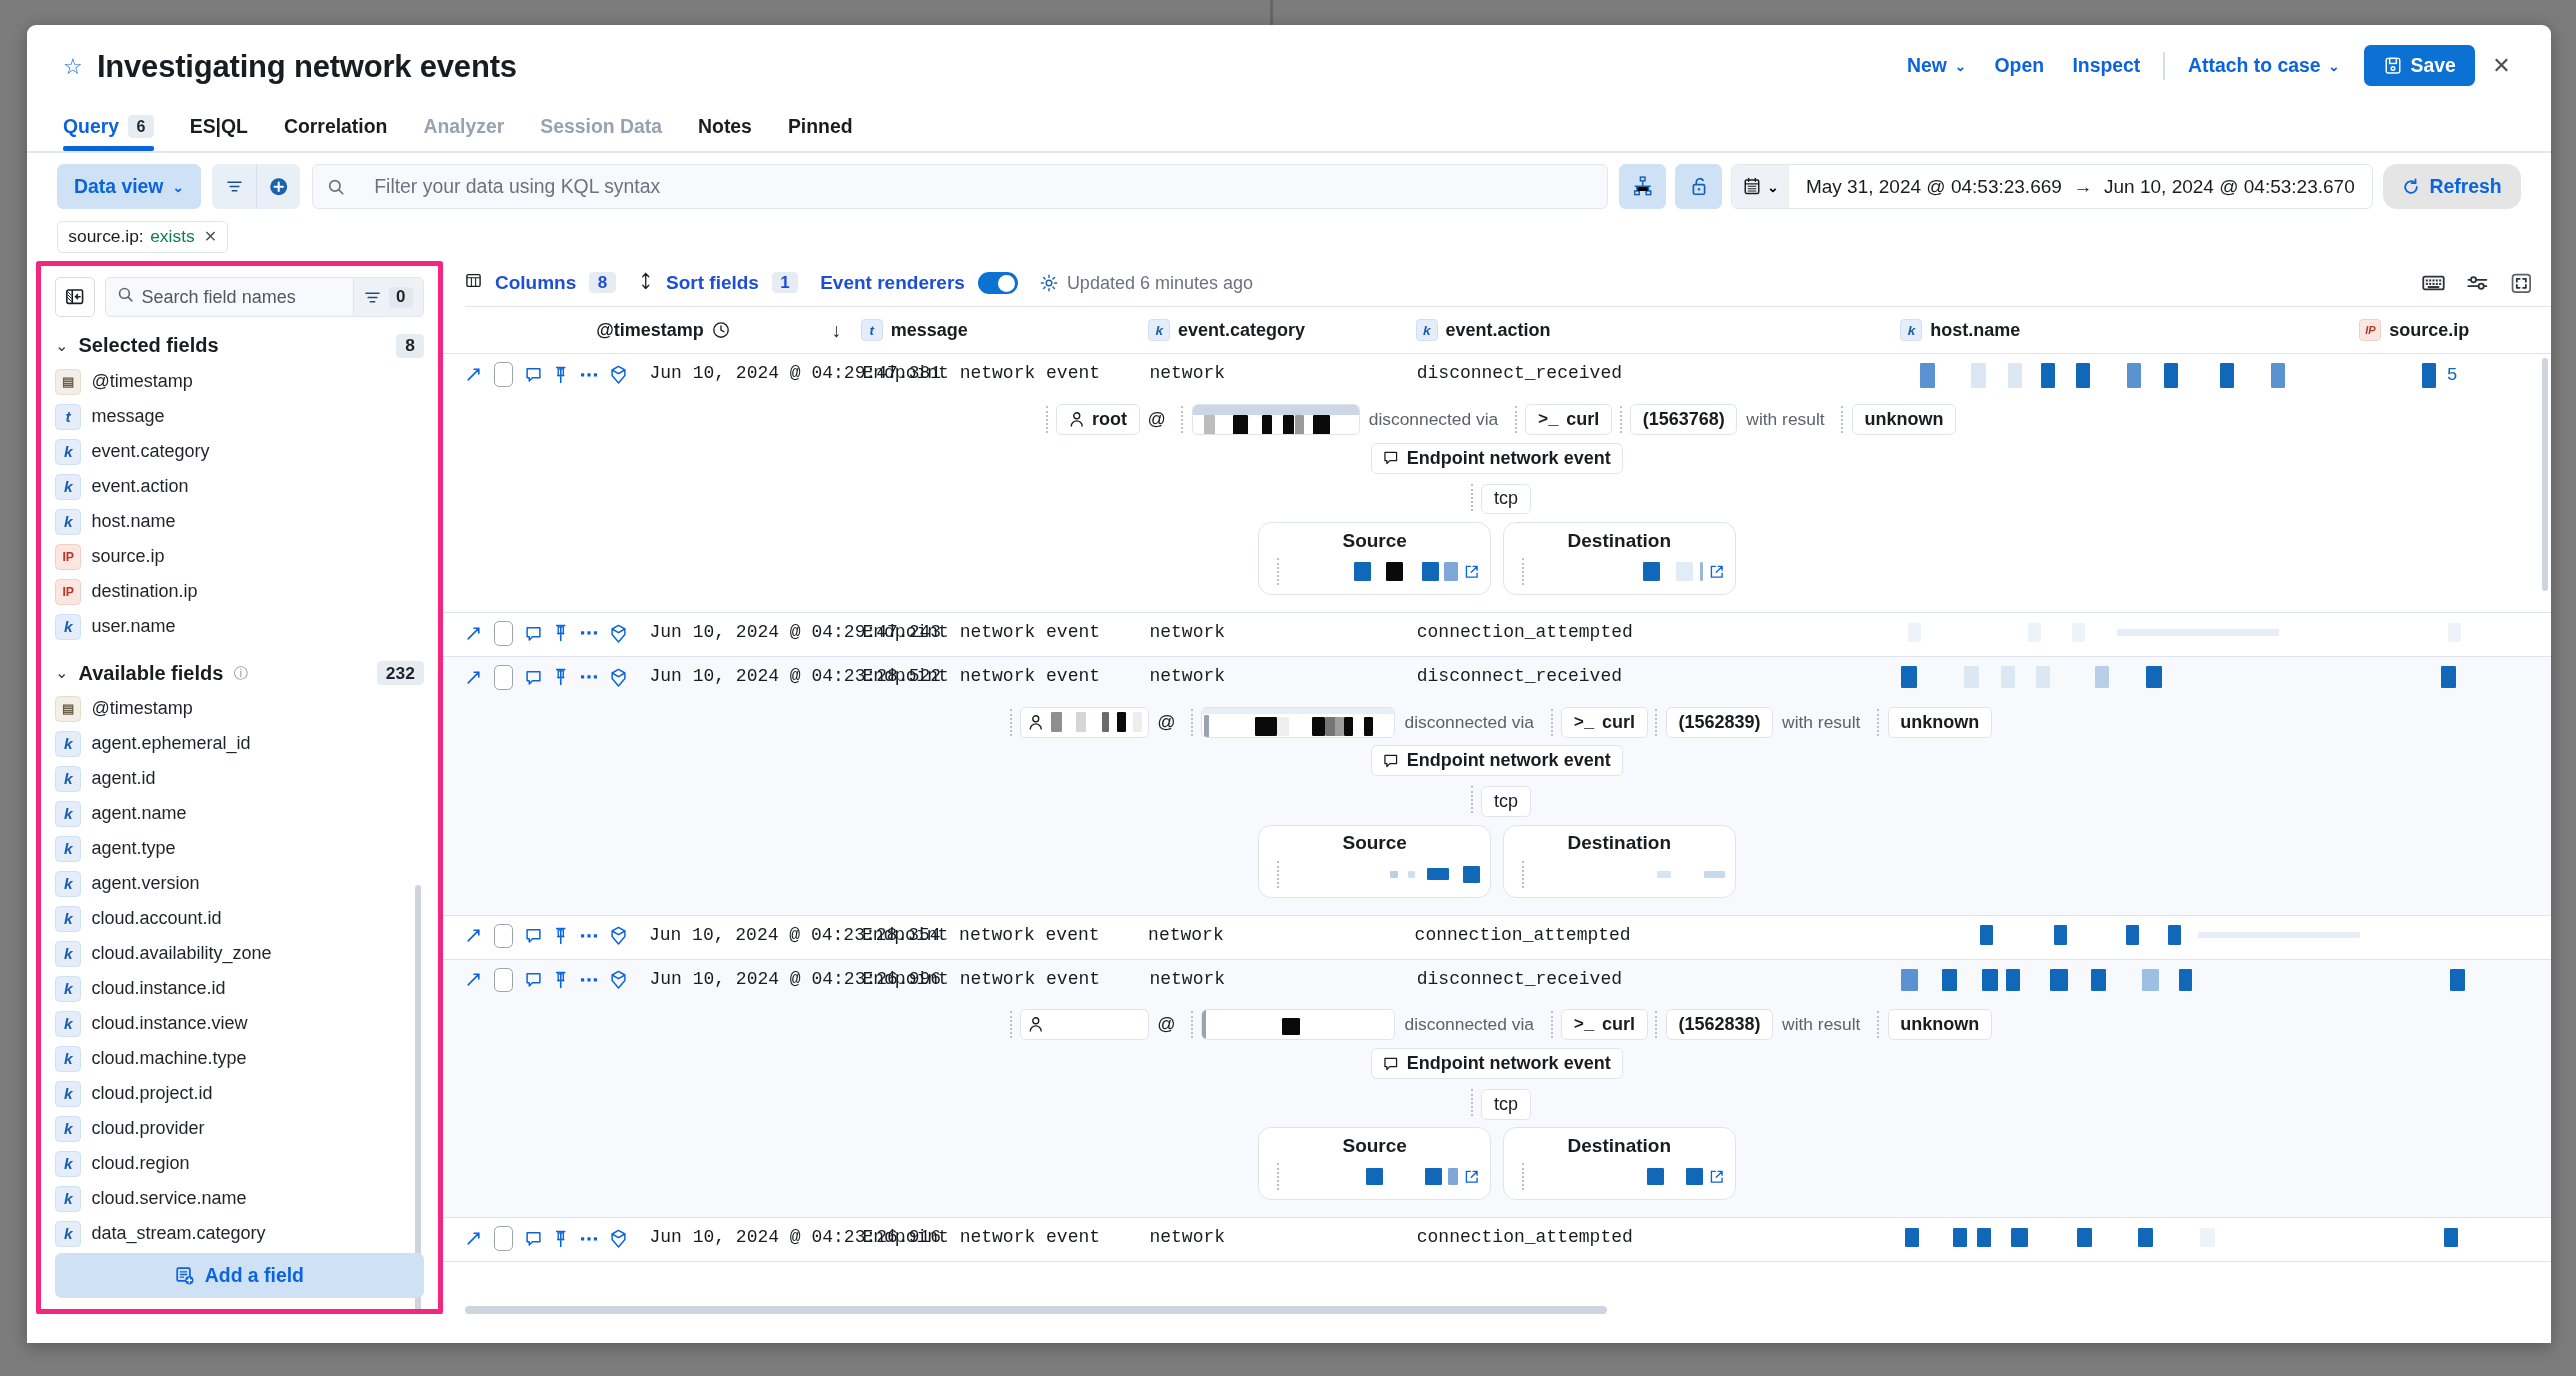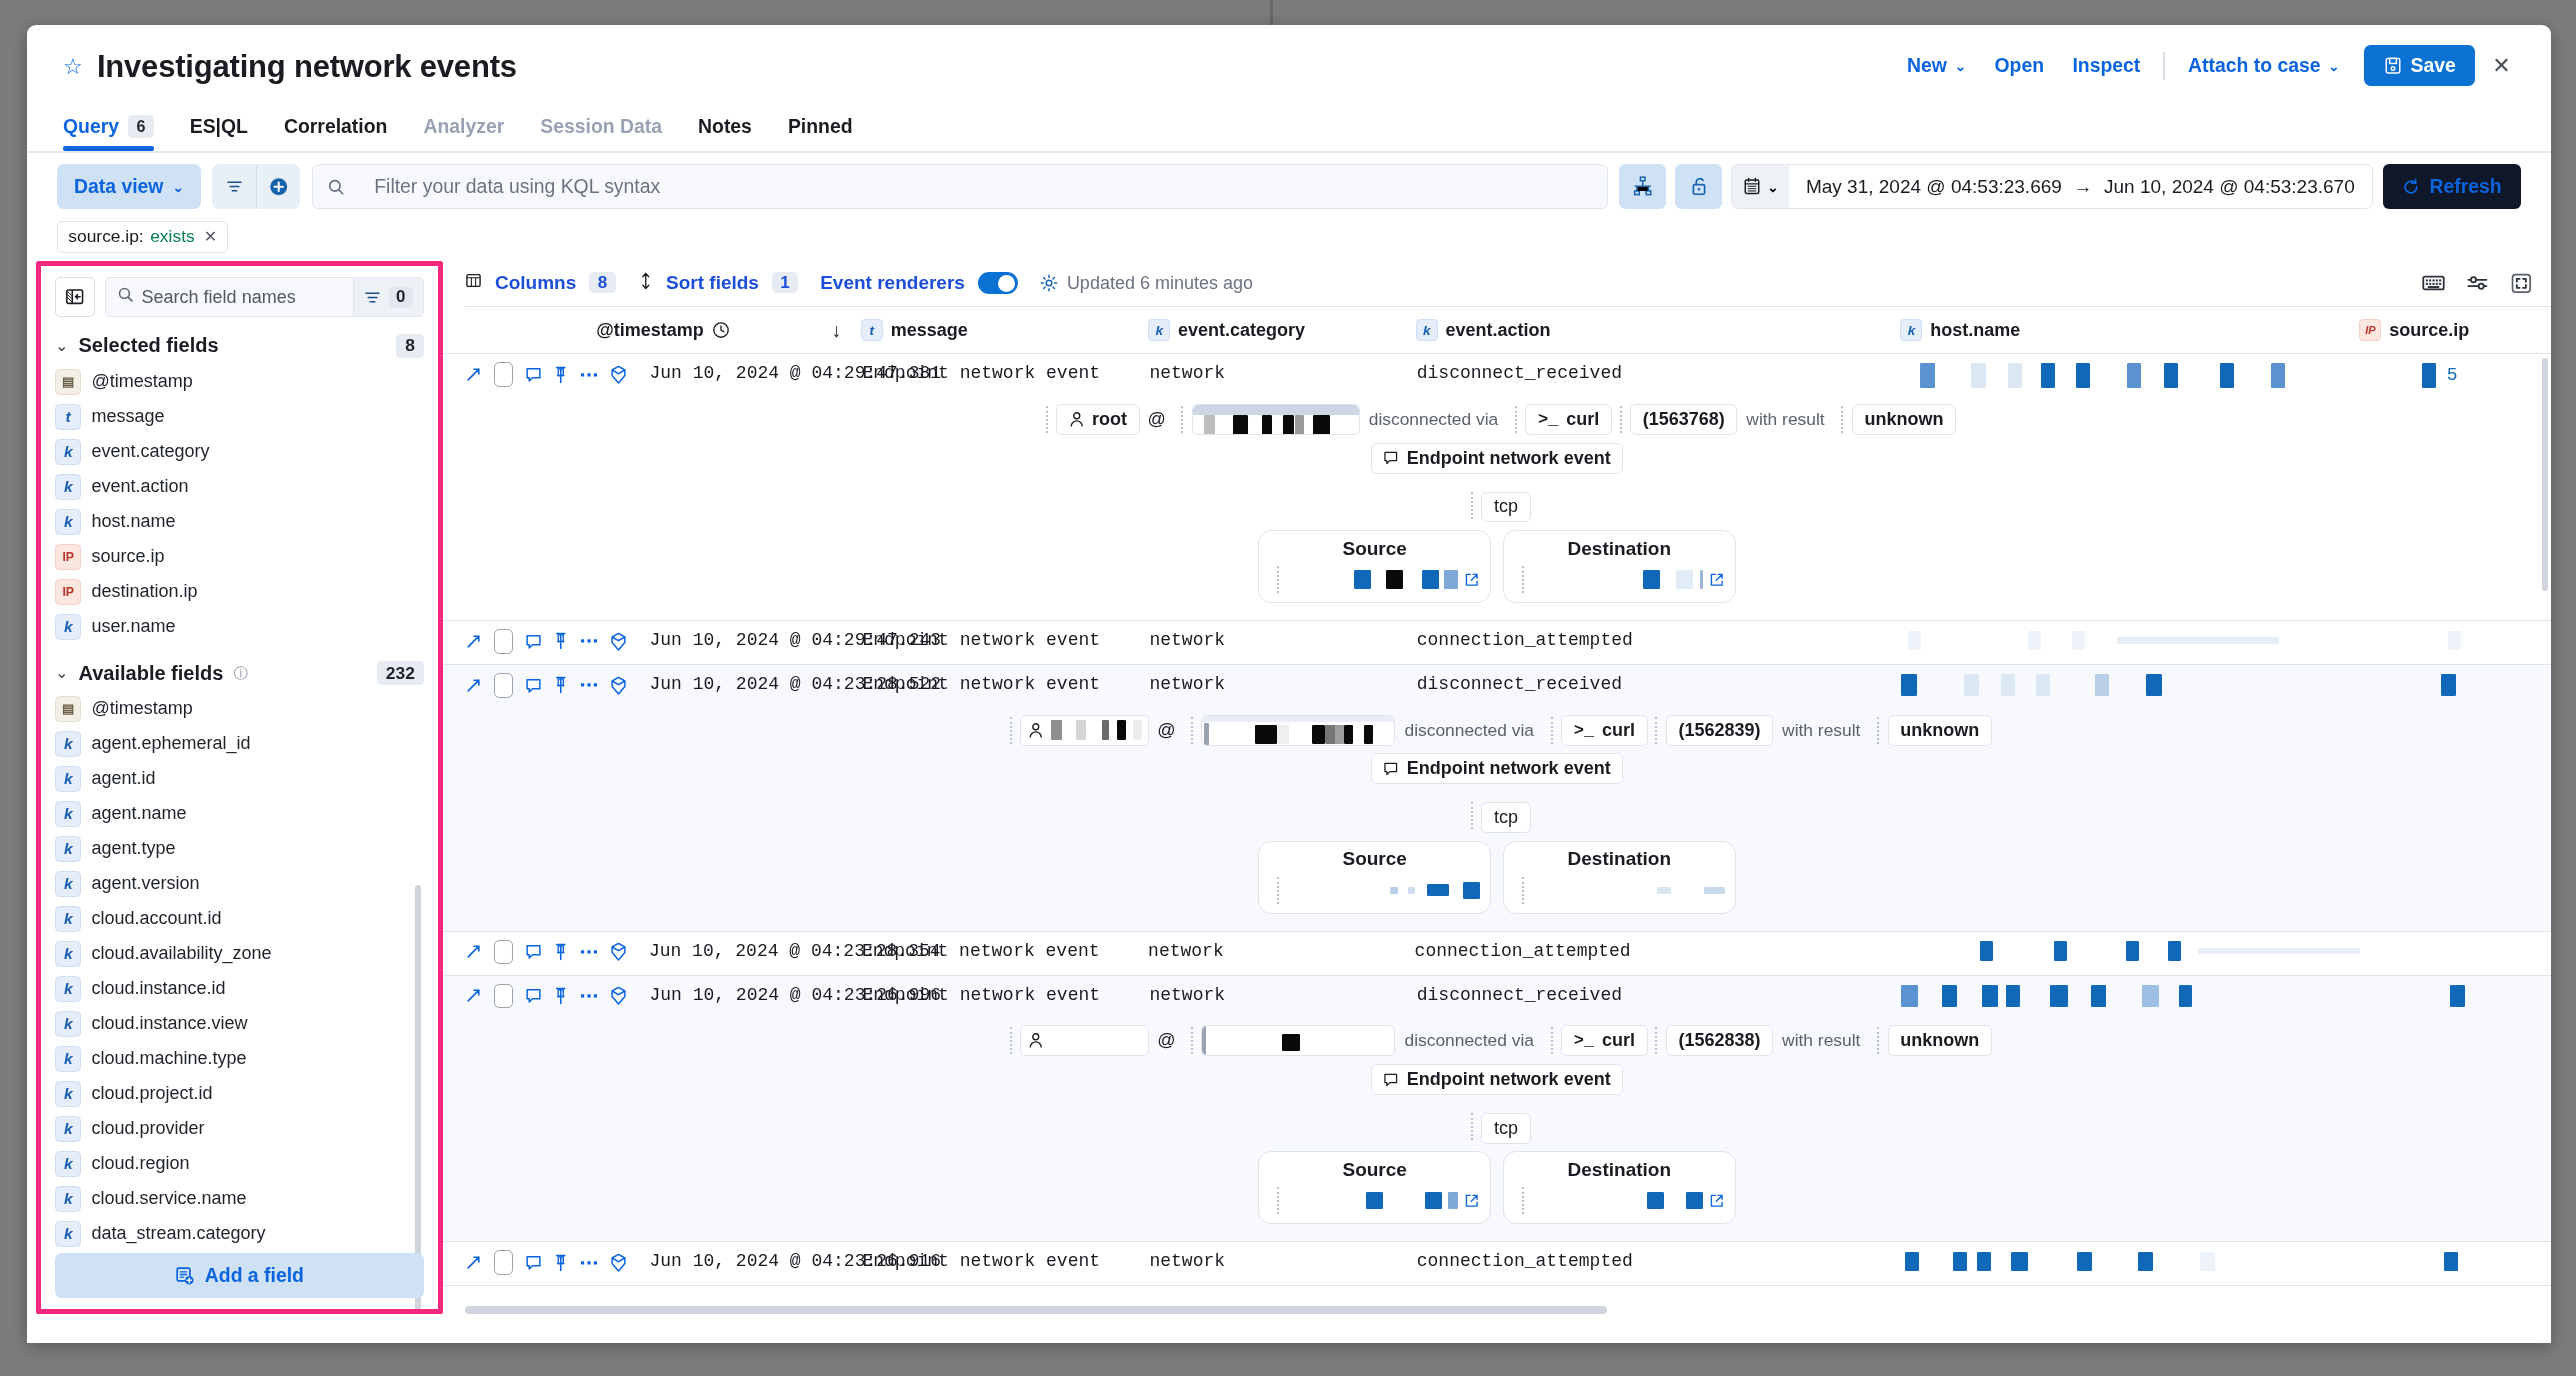--- a/index.html
+++ b/index.html
@@ -57,22 +57,22 @@
   .igbtn:last-child { border-radius:0 6.5px 6.5px 0; border-left:1.3px solid #d6dfeb; }
   .kql {
     flex:1; margin-left:11.6px; height:45px; background:#f8f9fc; border:1.3px solid #e0e5ee; border-radius:6.5px;
     display:flex; align-items:center; gap:29px; padding:0 14.2px; color:#6b7280; font-size:19.4px;
   }
   .qb-right { display:flex; align-items:center; gap:0; margin-left:11.6px; }
   .sqbtn { background:#cfe2f5; width:47px; height:45px; border-radius:6.5px; display:flex; align-items:center; justify-content:center; cursor:pointer; margin-right:9px; }
   .daterange { display:flex; align-items:center; height:45px; border:1.3px solid #e0e5ee; border-radius:6.5px; overflow:hidden; background:#fff; }
   .dr-cal { background:#eef2f7; height:100%; display:flex; align-items:center; gap:6.5px; padding:0 10.3px; cursor:pointer; }
   .dr-txt { padding:0 17px; font-size:19px; color:#1a1c21; display:flex; align-items:center; gap:11.6px; white-space:nowrap; }
-  .refresh { margin-left:10.3px; background:#0f172a; color:#0b64dd; font-size:19.4px; font-weight:700;
-             height:45px; border-radius:6px; display:flex; align-items:center; gap:9px; padding:0 19.4px; cursor:pointer; }
+  .refresh { margin-left:10.3px; background:#e5e5e5; color:#0b64dd; font-size:19.4px; font-weight:700;
+             height:45px; border-radius:14px; display:flex; align-items:center; gap:9px; padding:0 19.4px; cursor:pointer; }
 
   
   .filters { padding:11.6px 30px 0 30px; }
   .fpill { display:inline-flex; align-items:center; gap:6.5px; border:1.3px solid #dfe4ec; background:#fff;
            border-radius:5.2px; padding:4.5px 10.3px; font-size:17.4px; color:#1a1c21; }
   .fpill .fval { color:#077d55; }
   .fpill .fx { color:#52575e; font-size:16px; cursor:pointer; margin-left:2.6px; }
 
   
   .body { position:relative; display:flex; margin-top:7.8px; height:1053px; }
@@ -157,21 +157,21 @@
 
   
   .rend { padding:6.5px 0 17px 0; }
   .rend-line { display:flex; align-items:center; justify-content:center; gap:0; }
   .chip { border:1.3px solid #dfe4ec; background:#fff; border-radius:5.8px; padding:3.9px 11.6px; font-size:18px; font-weight:700; color:#1a1c21; display:flex; align-items:center; gap:7.8px; white-space:nowrap; }
   .chip.plain { font-weight:400; }
   .drag { width:2.6px; height:27px; border-left:2.6px dotted #b9c0cb; margin:0 7.8px; }
   .lbl { font-size:17.4px; color:#5c626a; padding:0 9px; white-space:nowrap; }
   .at { font-size:18px; color:#1a1c21; padding:0 7.8px; }
   .rend-line2 { display:flex; justify-content:center; margin-top:7.8px; }
-  .rend-line3 { display:flex; justify-content:center; margin-top:18px; }
+  .rend-line3 { display:flex; justify-content:center; margin-top:10px; }
   .sd-wrap { display:flex; justify-content:center; gap:11.6px; margin-top:7.8px; }
   .sd-box { width:233px; border:1.3px solid #dfe4ec; border-radius:13px; background:#fff; padding:6.5px 10.3px 9px 10.3px; }
   .sd-title { text-align:center; font-size:19px; font-weight:700; color:#1a1c21; margin-bottom:6.5px; }
   .sd-vals { display:flex; align-items:center; gap:6.5px; justify-content:flex-end; }
   .extlink { color:#0b64dd; font-size:16px; }
 
   .hscroll { position:absolute; left:22px; right:9px; bottom:0; height:7.8px; }
   .hscroll .thumb { height:7.8px; background:#cfd5de; border-radius:3.9px; width:55%; }
   .vscroll { position:absolute; right:2.6px; top:97px; width:6.5px; height:233px; background:#d0d5dd; border-radius:3.9px; }
 </style>

